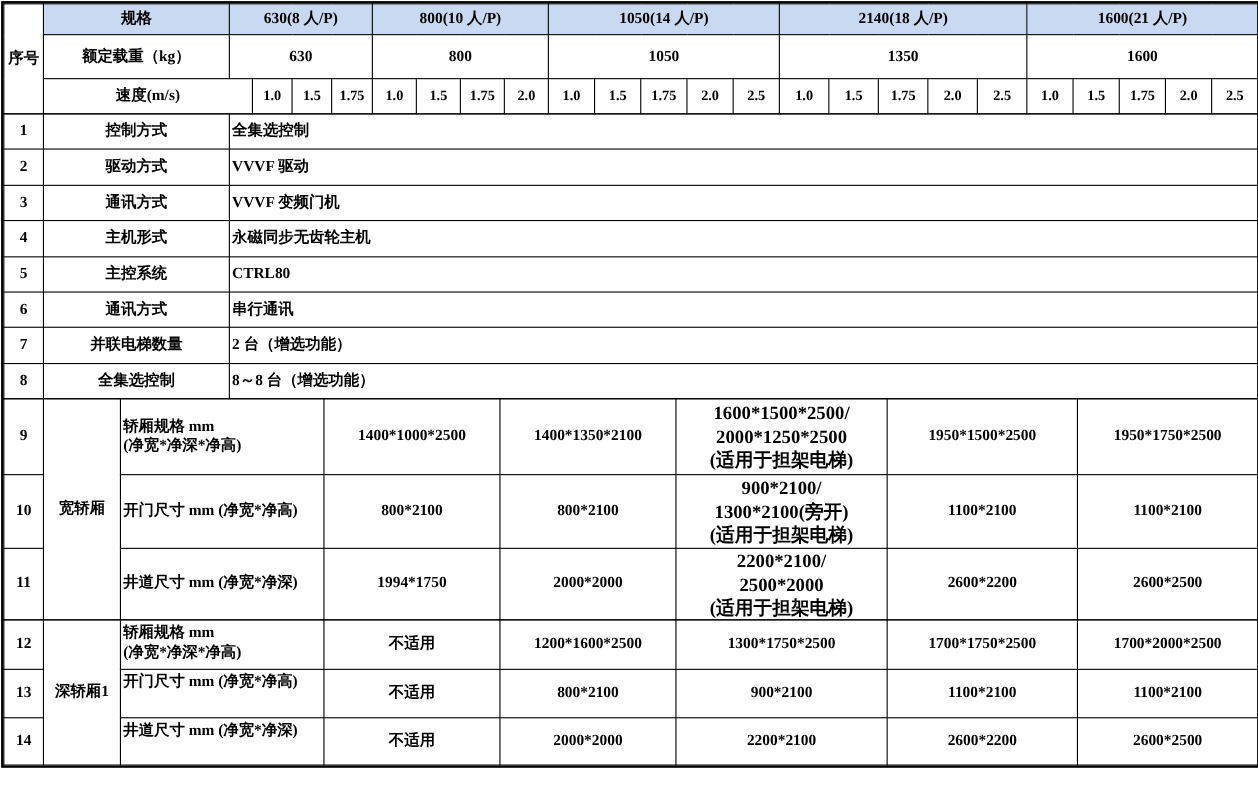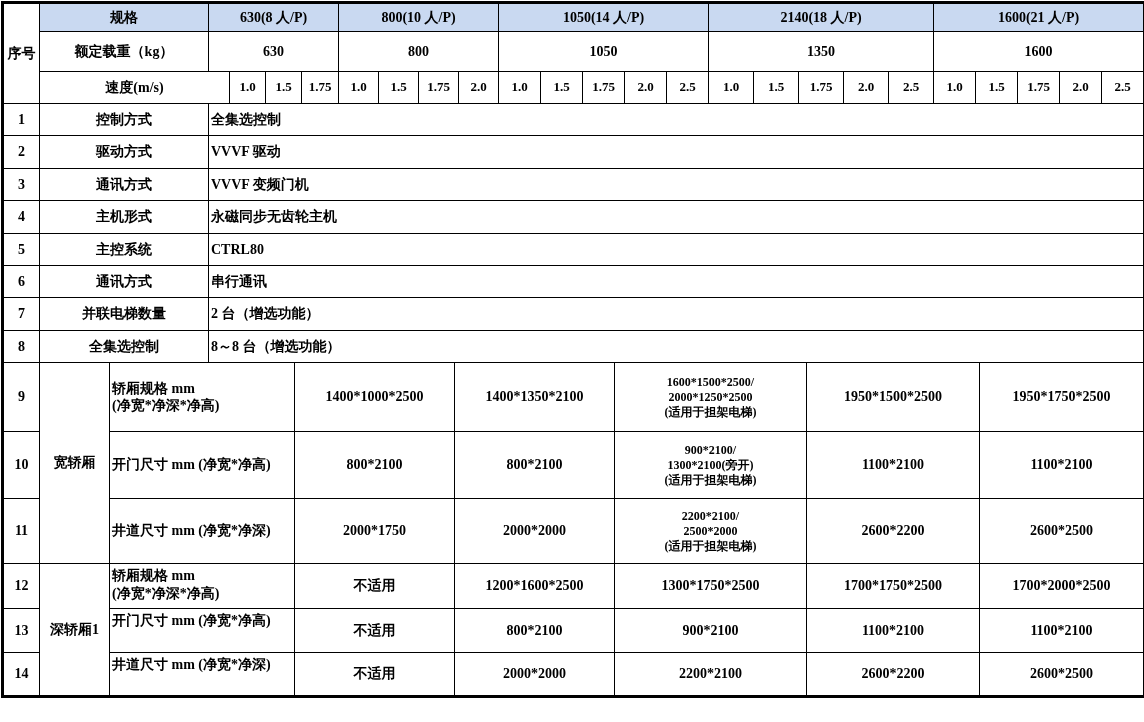--- a/index.html
+++ b/index.html
@@ -8,21 +8,21 @@
   .sheet{position:absolute;left:1px;top:1px;width:1140px;border:2px solid #000;background:#fff;}
   table.t{border-collapse:collapse;table-layout:fixed;width:1140px;}
   table.t + table.t{margin-top:-1px;}
   td{border:1px solid #000;font-weight:bold;font-size:14px;overflow:hidden;
      vertical-align:middle;padding:0 2px;line-height:1.25;}
   .c{text-align:center;}
   .l{text-align:left;}
   .blue{background:#c9d9f1;}
   .pre{white-space:pre-line;}
   .spd{font-size:13px;text-align:center;padding:0 1px;}
-  .small{font-size:12px;}
+  .small{font-size:17px;}
   .vtop{vertical-align:top;padding-top:3px;}
 </style>
 </head>
 <body>
 
 <div class="sheet">
 
   <table class="t">
     <colgroup>
       <col style="width:36px">
@@ -179,21 +179,21 @@
       <td class="c">800*2100</td>
       <td class="c pre small">900*2100/
 1300*2100(旁开)
 (适用于担架电梯)</td>
       <td class="c">1100*2100</td>
       <td class="c">1100*2100</td>
     </tr>
     <tr style="height:65px">
       <td class="c">11</td>
       <td class="l">井道尺寸 mm (净宽*净深)</td>
-      <td class="c">2000*1750</td>
+      <td class="c">1994*1750</td>
       <td class="c">2000*2000</td>
       <td class="c pre small">2200*2100/
 2500*2000
 (适用于担架电梯)</td>
       <td class="c">2600*2200</td>
       <td class="c">2600*2500</td>
     </tr>
   </tbody>
     </table>
 

